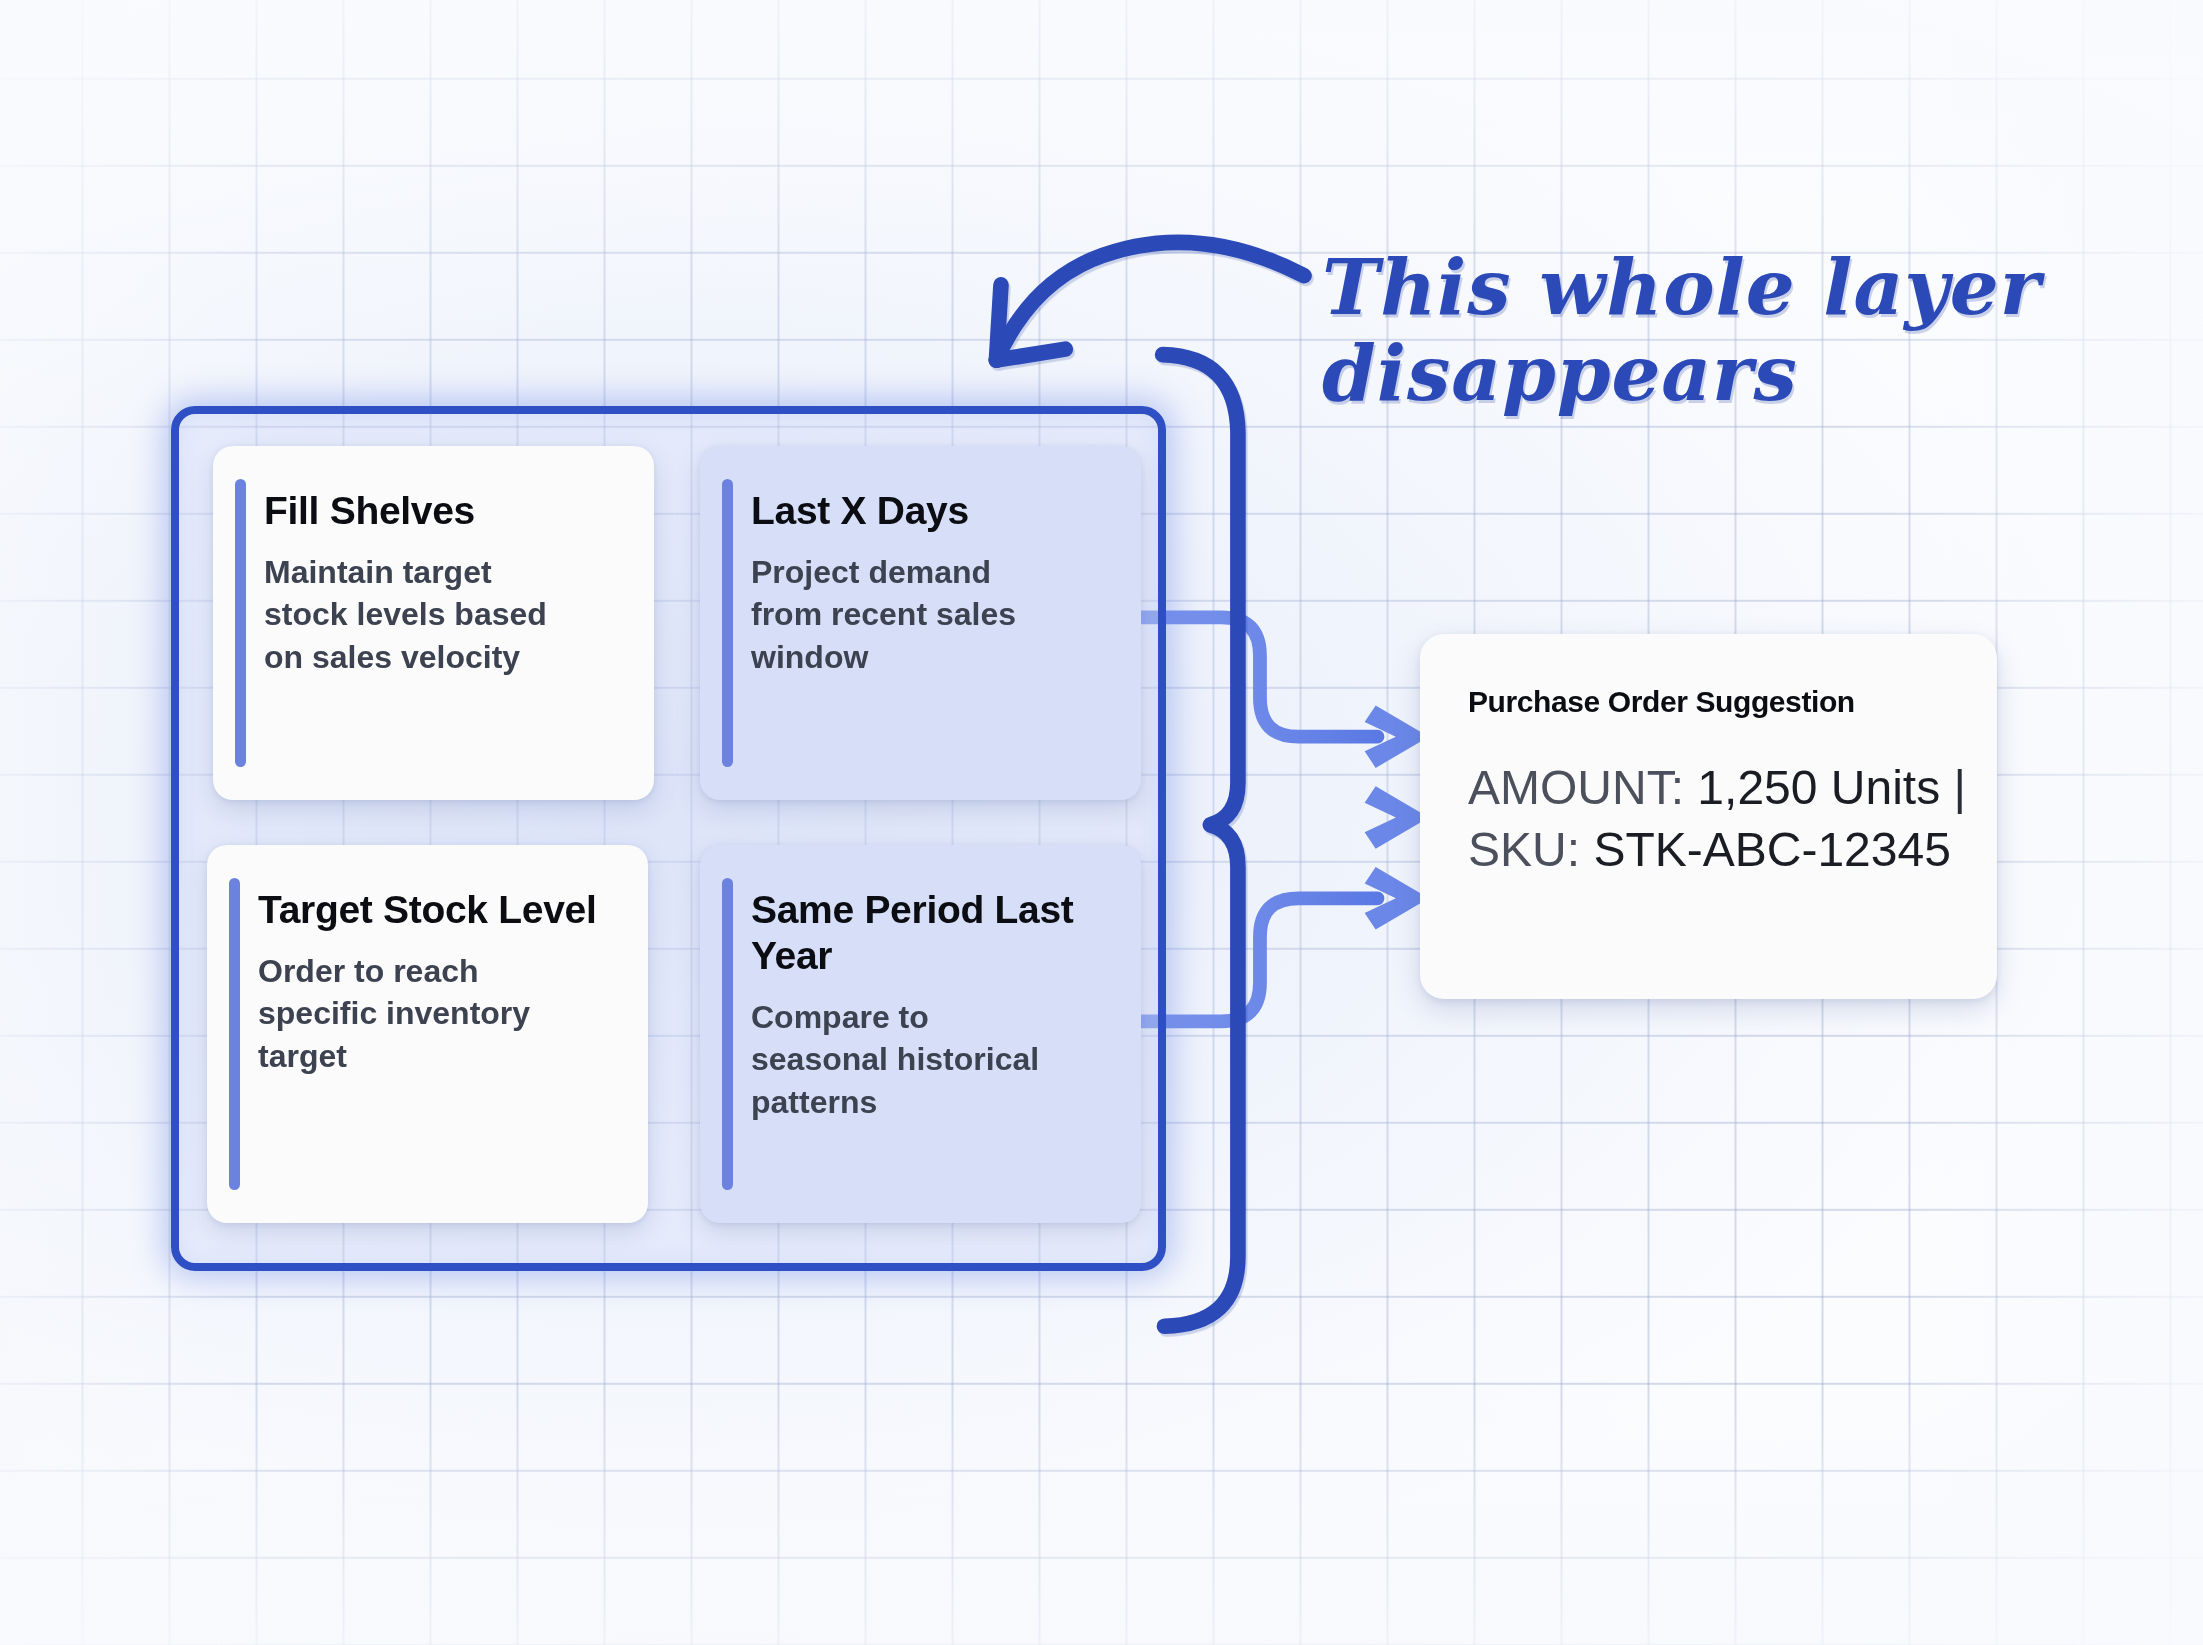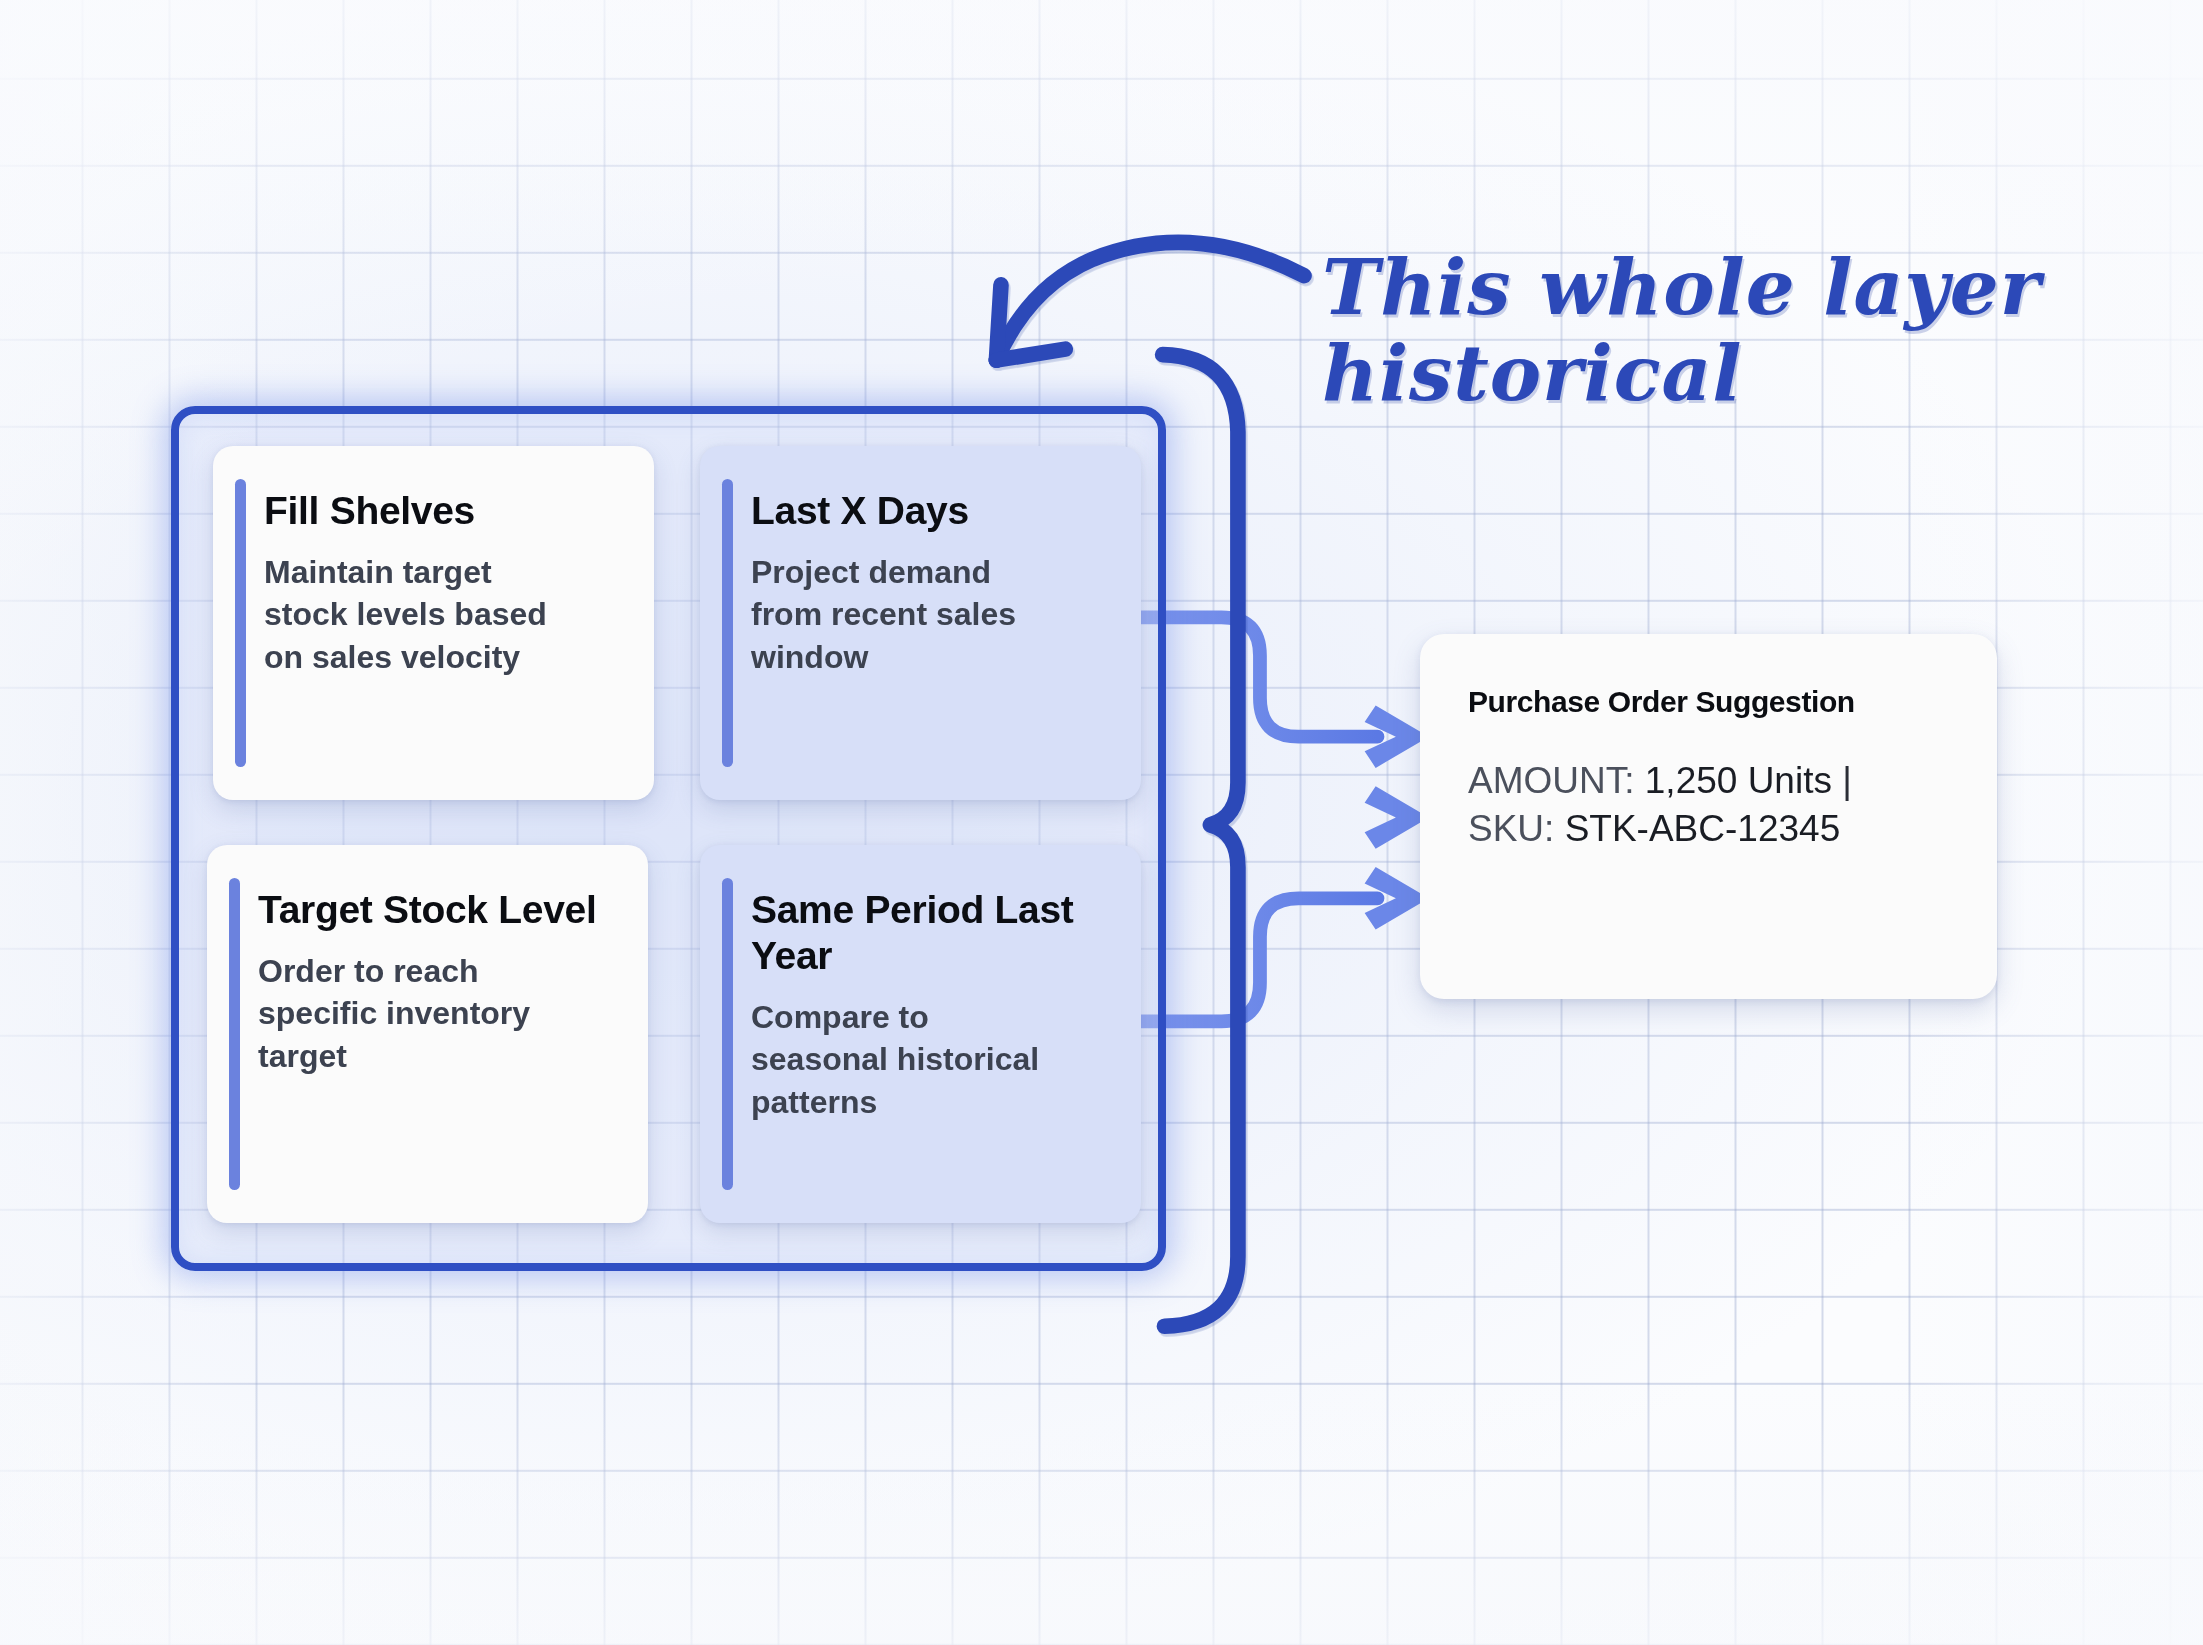--- a/index.html
+++ b/index.html
@@ -74,21 +74,21 @@
   #po-card {
     position:absolute; left:1420px; top:634px; width:577px; height:365px;
     background:#fbfbfb; border-radius:24px;
     padding:50px 42px 37px 48px;
     box-shadow:0 11px 27.5px rgba(80,100,160,.20), 0 2.8px 7.3px rgba(80,100,160,.12);
   }
   #po-card h3 {
     font-size:30px; font-weight:700; color:#0b0d12;
     line-height:1.2; letter-spacing:-0.4px; margin-bottom:37px;
   }
-  .po-line { font-size:37px; line-height:1.3; color:#1a1d24; white-space:nowrap; }
+  .po-line { font-size:48px; line-height:1.3; color:#1a1d24; white-space:nowrap; }
   .po-line .lbl { color:#4b505c; }
   .po-caret { color:#2a2d35; font-weight:300; }
 
   
   .overlay { position:absolute; inset:0; width:2204px; height:1646px; pointer-events:none; }
 
   
   #annotation {
     position:absolute; left:1322px; top:244px; width:790px;
     font-family:"DejaVu Serif", serif;
@@ -183,17 +183,17 @@
                L1348 852
                Q1348 890 1318 898
                Q1348 906 1348 944
                L1348 1368
                Q1348 1442 1268 1444"></path>
     </g>
   </svg>
 
   <div id="annotation">
     <span>This whole layer</span>
-    <span>historical</span>
+    <span>disappears</span>
   </div>
 
 </div>
 
 
 </body></html>

